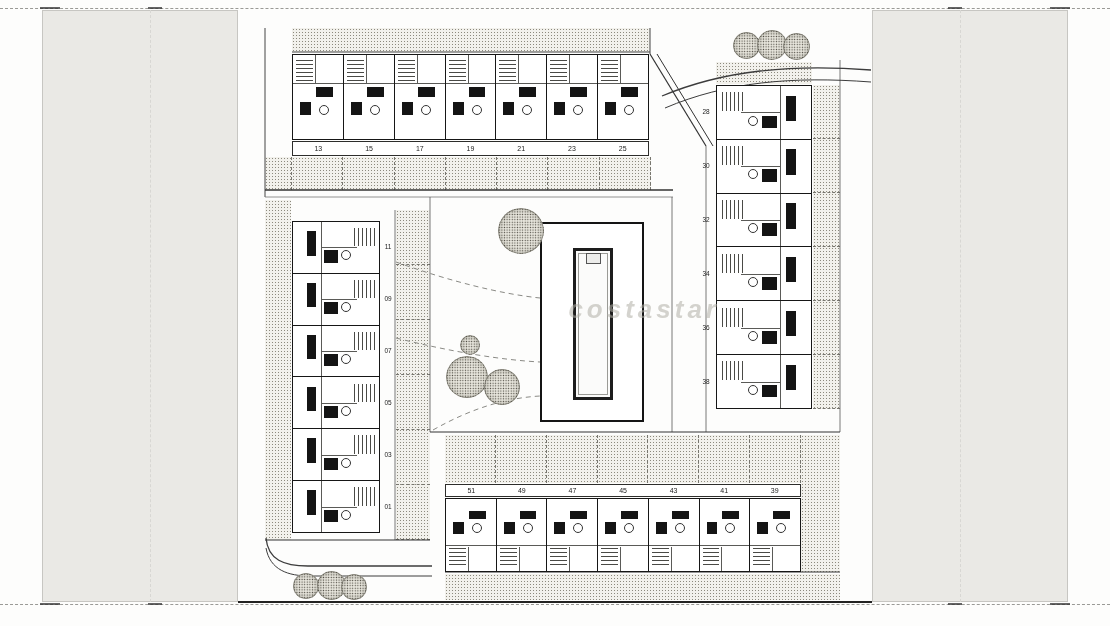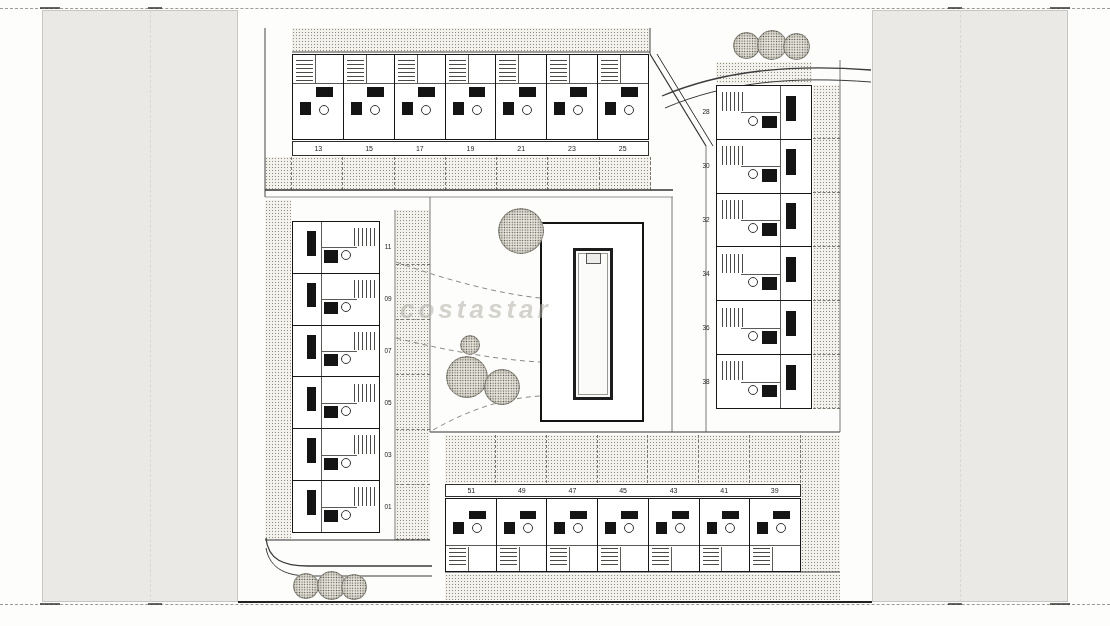--- a/index.html
+++ b/index.html
@@ -81,21 +81,21 @@
 
   
   #pool-deck{position:absolute;left:540px;top:222px;width:104px;height:200px;background:#ffffff;
              border:2px solid #141414;box-sizing:border-box;}
   #pool{position:absolute;left:31px;top:24px;width:40px;height:152px;background:#fbfbfa;
         border:3px solid #1d1d1d;box-sizing:border-box;}
   #pool-inner{position:absolute;inset:2px;border:1px solid #9a9a95;}
   #pool-step{position:absolute;left:10px;top:2px;width:13px;height:9px;border:1px solid #555;background:#ececea;}
 
   
-  #watermark{position:absolute;left:400px;top:294px;width:320px;text-align:left;
+  #watermark{position:absolute;left:400px;top:294px;width:320px;text-align:right;
              font-size:26px;font-weight:bold;font-style:italic;letter-spacing:4px;
              color:rgba(176,174,166,0.55);z-index:9;}
 
   svg.overlay{position:absolute;left:0;top:0;width:1110px;height:626px;pointer-events:none;}
 </style>
 </head>
 <body>
 
 <div id="canvas">
 

